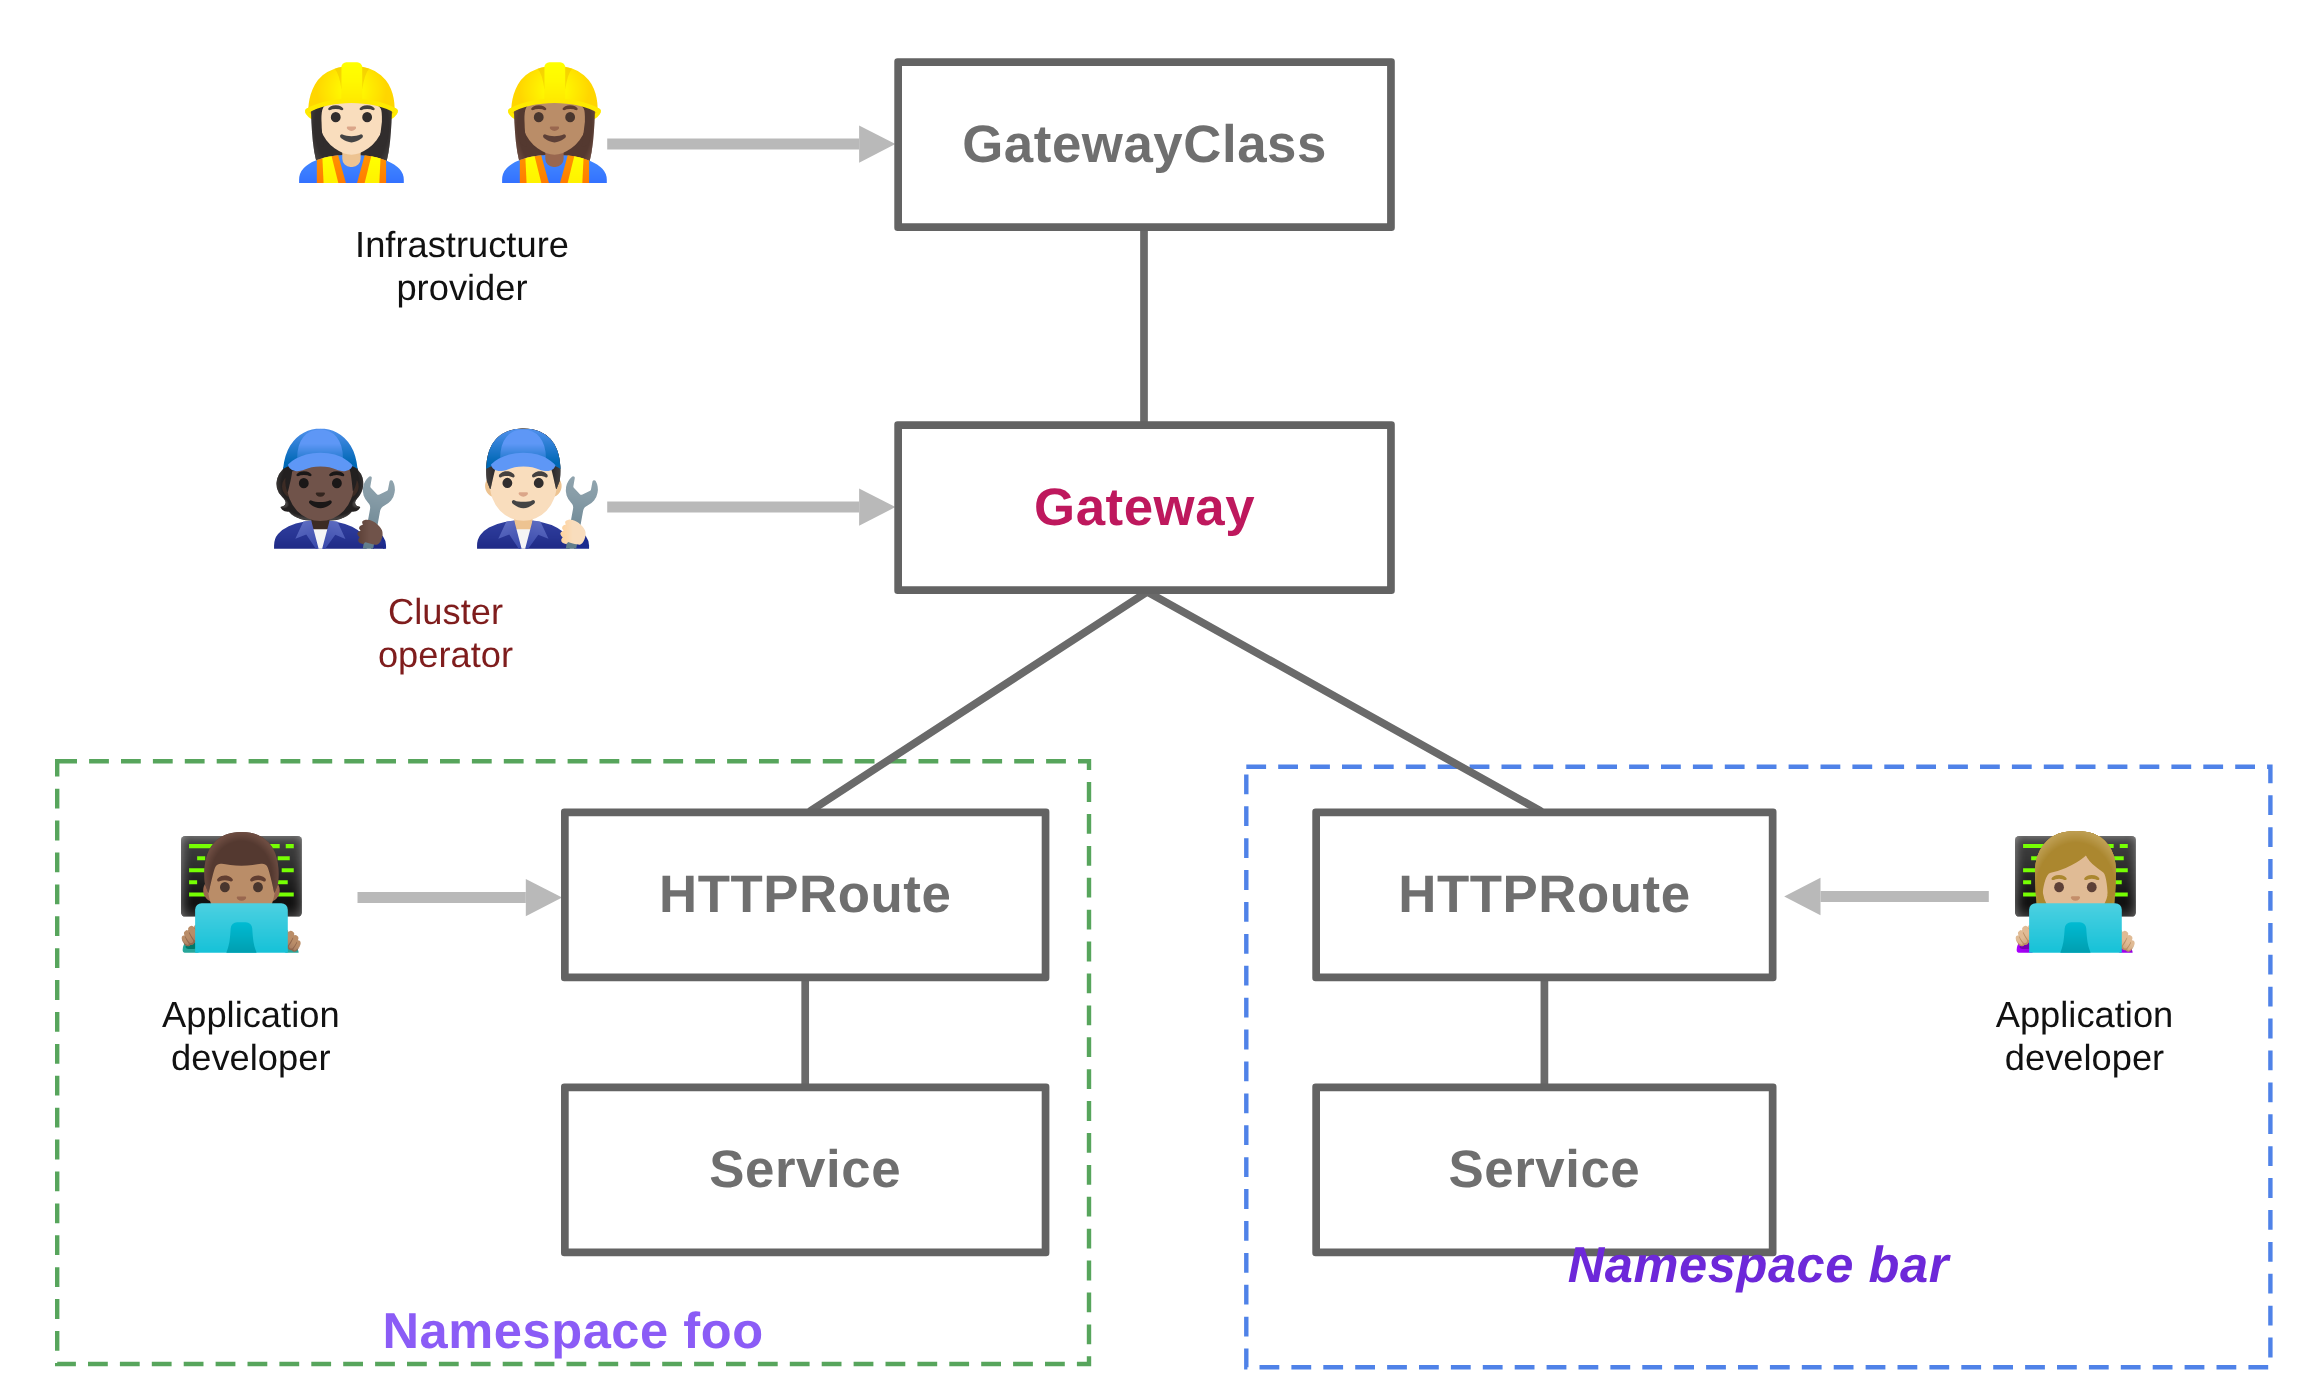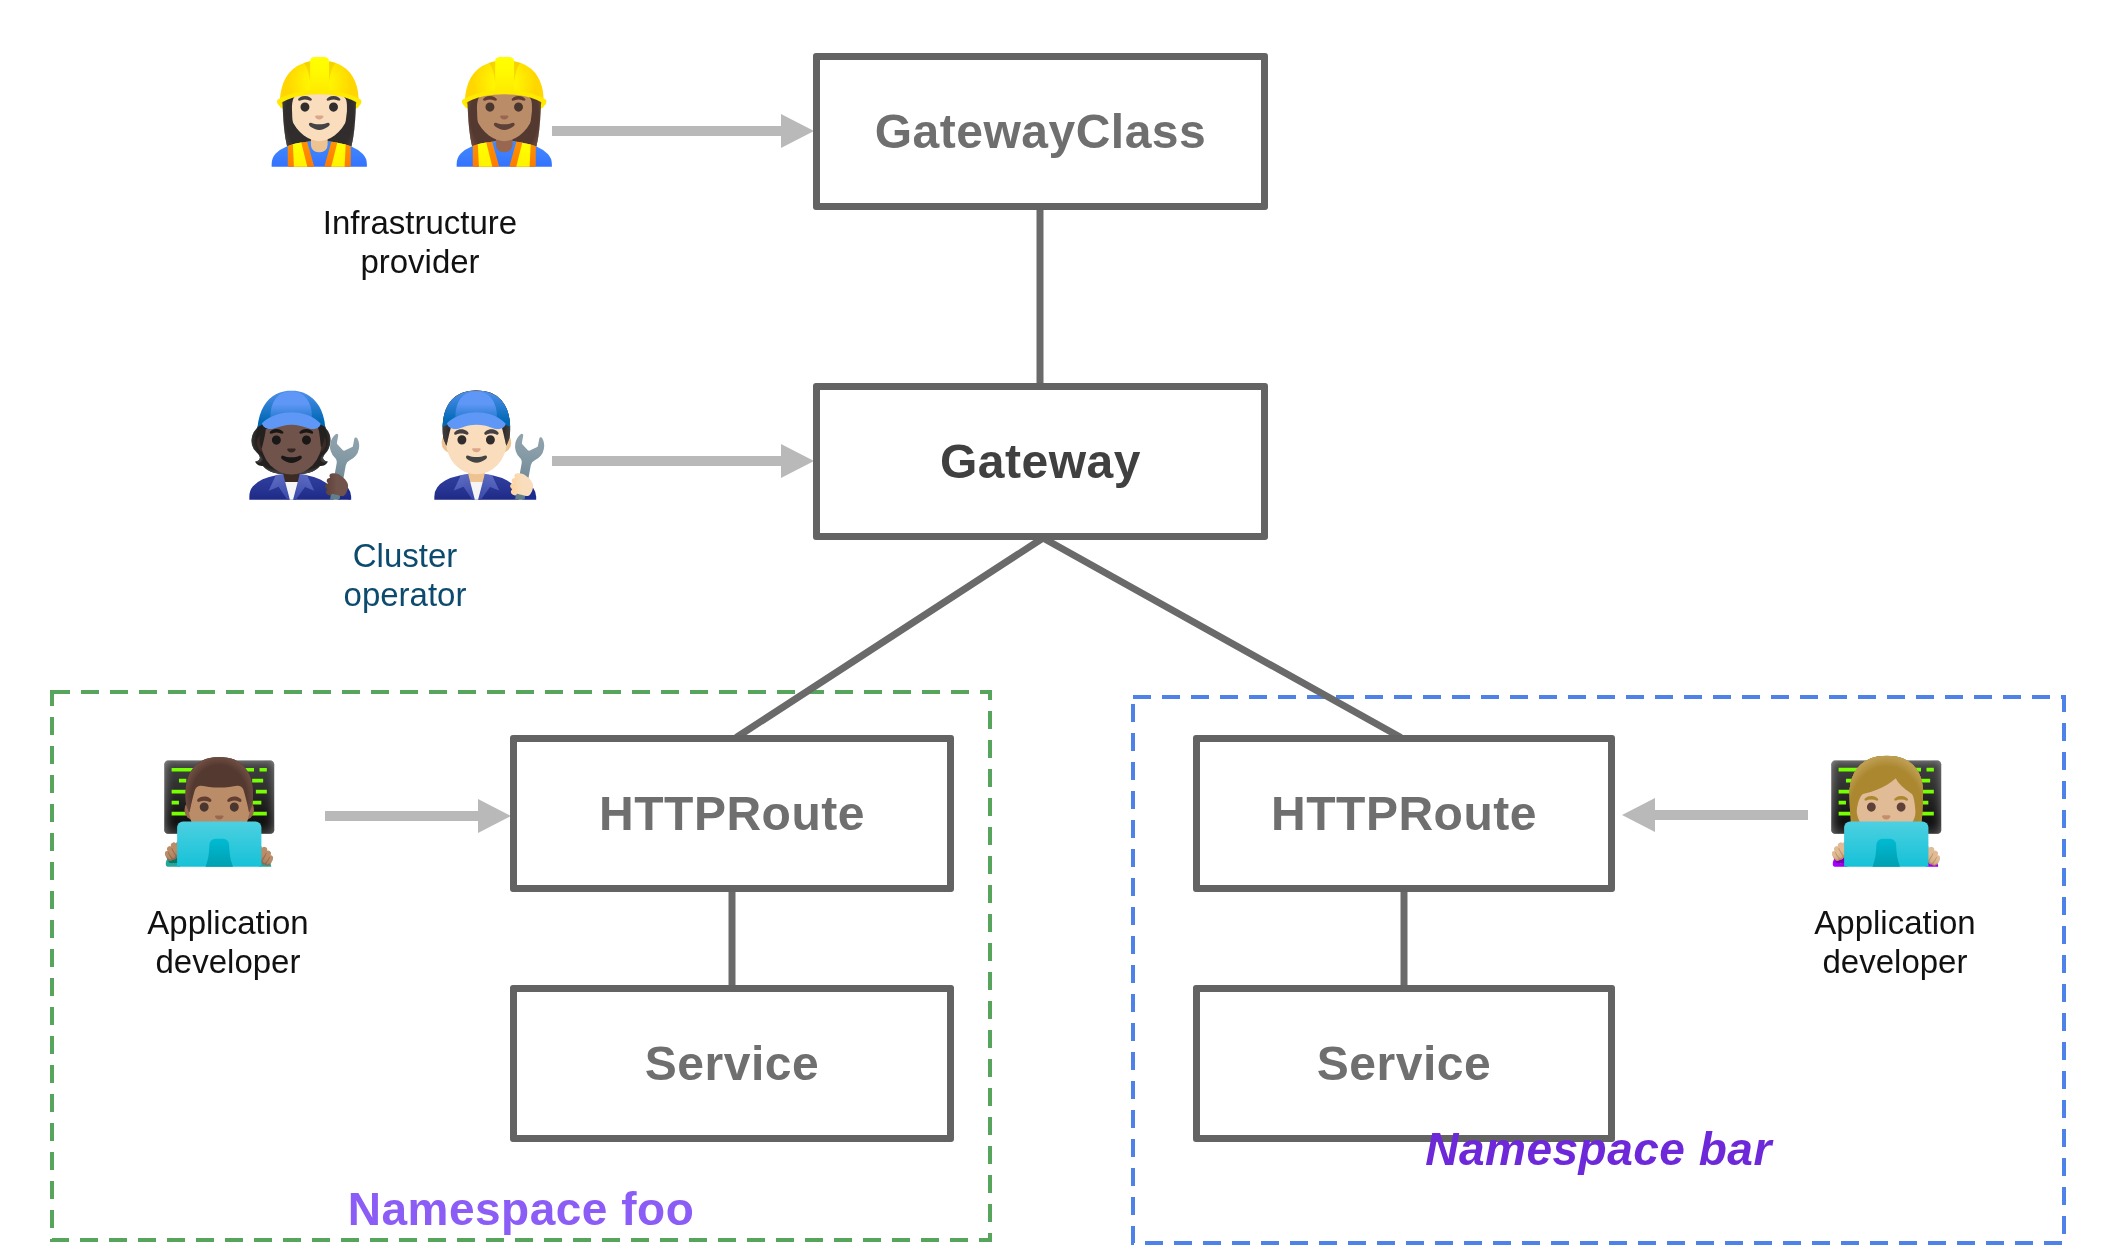--- a/index.html
+++ b/index.html
@@ -88,21 +88,21 @@
       <line x1="1808" y1="815" x2="1655" y2="815" stroke-width="10" stroke="#b9b9b9"></line>
       <polygon points="1655,798 1622,815 1655,832" fill="#b9b9b9"></polygon>
     </g>
   </svg>
 
   <div class="node" style="left: 813px; top: 53px; width: 455px; height: 157px; border-color: rgb(99, 99, 99);">
     <span class="node-label" style="color: rgb(111, 111, 111);">GatewayClass</span>
   </div>
 
   <div class="node" style="left: 813px; top: 383px; width: 455px; height: 157px; border-color: rgb(99, 99, 99);">
-    <span class="node-label" style="color: #404040;">Gateway</span>
+    <span class="node-label" style="color: #be185d;">Gateway</span>
   </div>
 
   <div class="node" style="left: 510px; top: 735px; width: 444px; height: 157px; border-color: rgb(99, 99, 99);">
     <span class="node-label" style="color: rgb(111, 111, 111);">HTTPRoute</span>
   </div>
 
   <div class="node" style="left: 510px; top: 985px; width: 444px; height: 157px; border-color: rgb(99, 99, 99);">
     <span class="node-label" style="color: rgb(111, 111, 111);">Service</span>
   </div>
 
@@ -115,21 +115,21 @@
   </div>
 
   <div class="persona" style="left:250px; top:52px; width:340px;">
     <div class="emoji-row">👷🏻‍♀️ 👷🏽‍♀️</div>
     <div class="persona-label" style="color: rgb(17, 17, 17);">Infrastructure
 provider</div>
   </div>
 
   <div class="persona" style="left:235px; top:385px; width:340px;">
     <div class="emoji-row">🧑🏿‍🔧 👨🏻‍🔧</div>
-    <div class="persona-label" style="color: #0c4a6e;">Cluster
+    <div class="persona-label" style="color: #7f1d1d;">Cluster
 operator</div>
   </div>
 
   <div class="persona" style="left:58px; top:752px; width:340px;">
     <div class="emoji-row">👨🏽‍💻</div>
     <div class="persona-label" style="color: rgb(17, 17, 17);">Application
 developer</div>
   </div>
 
   <div class="persona" style="left:1725px; top:752px; width:340px;">

